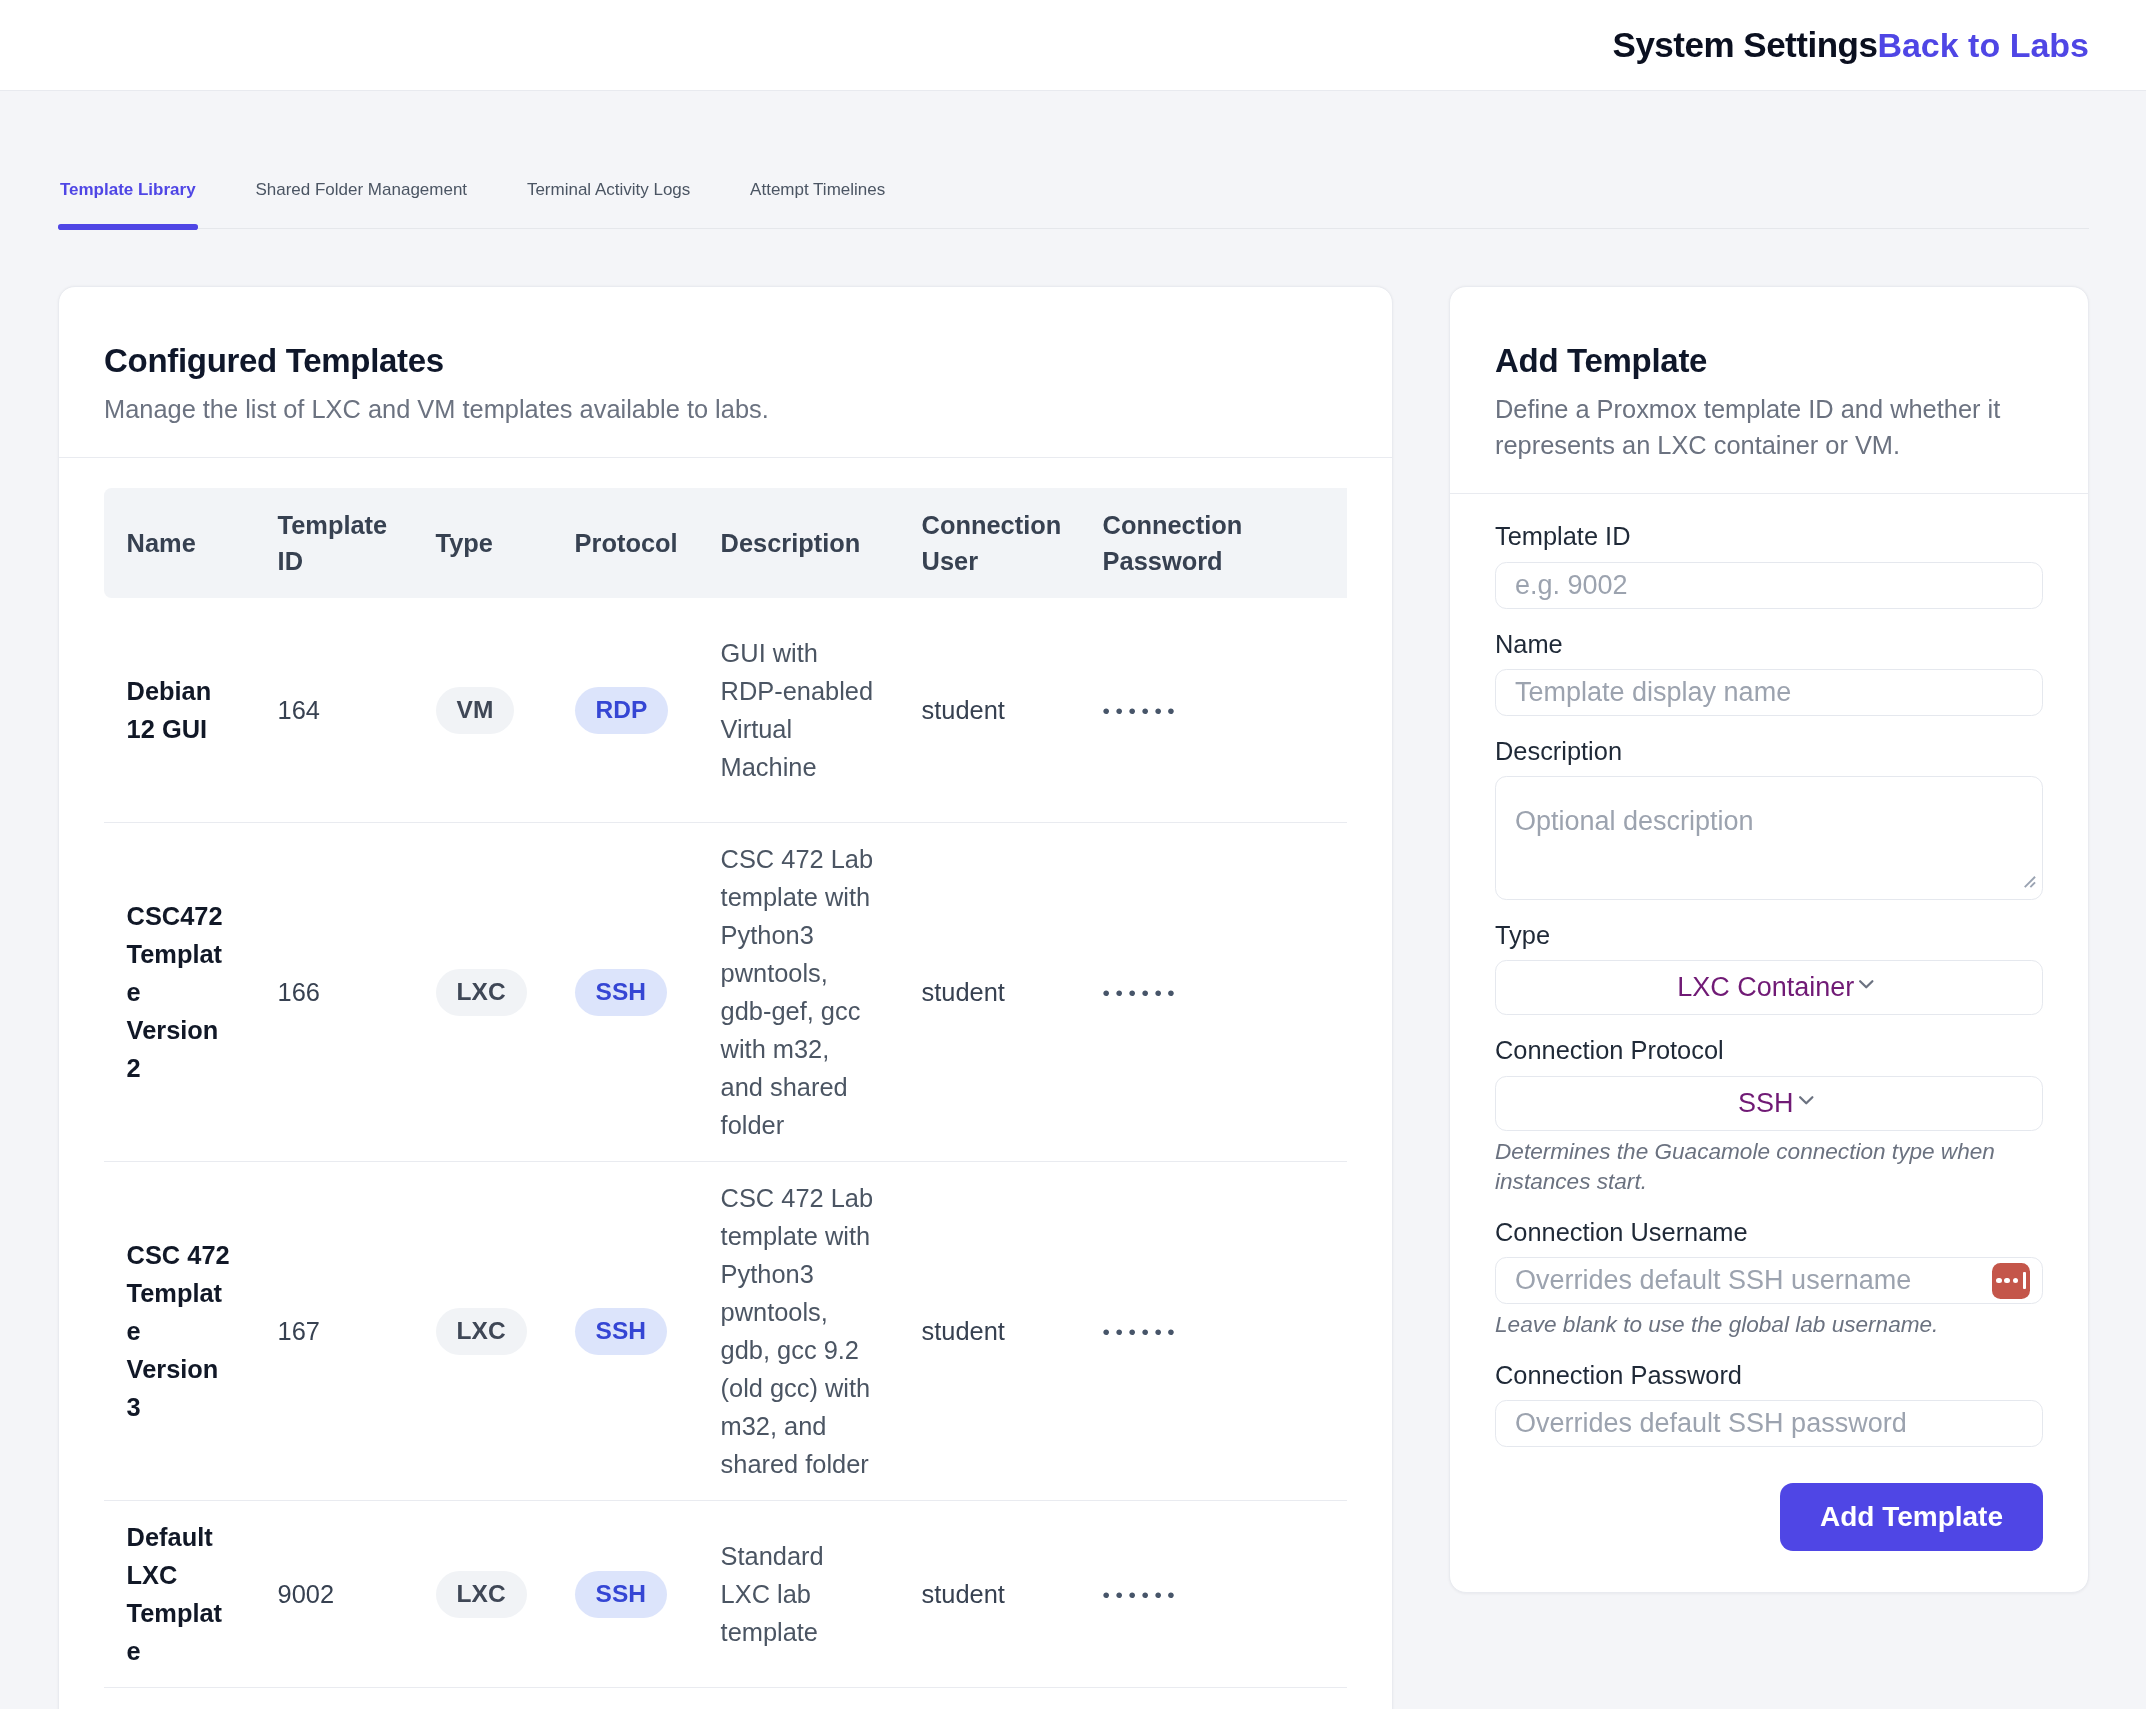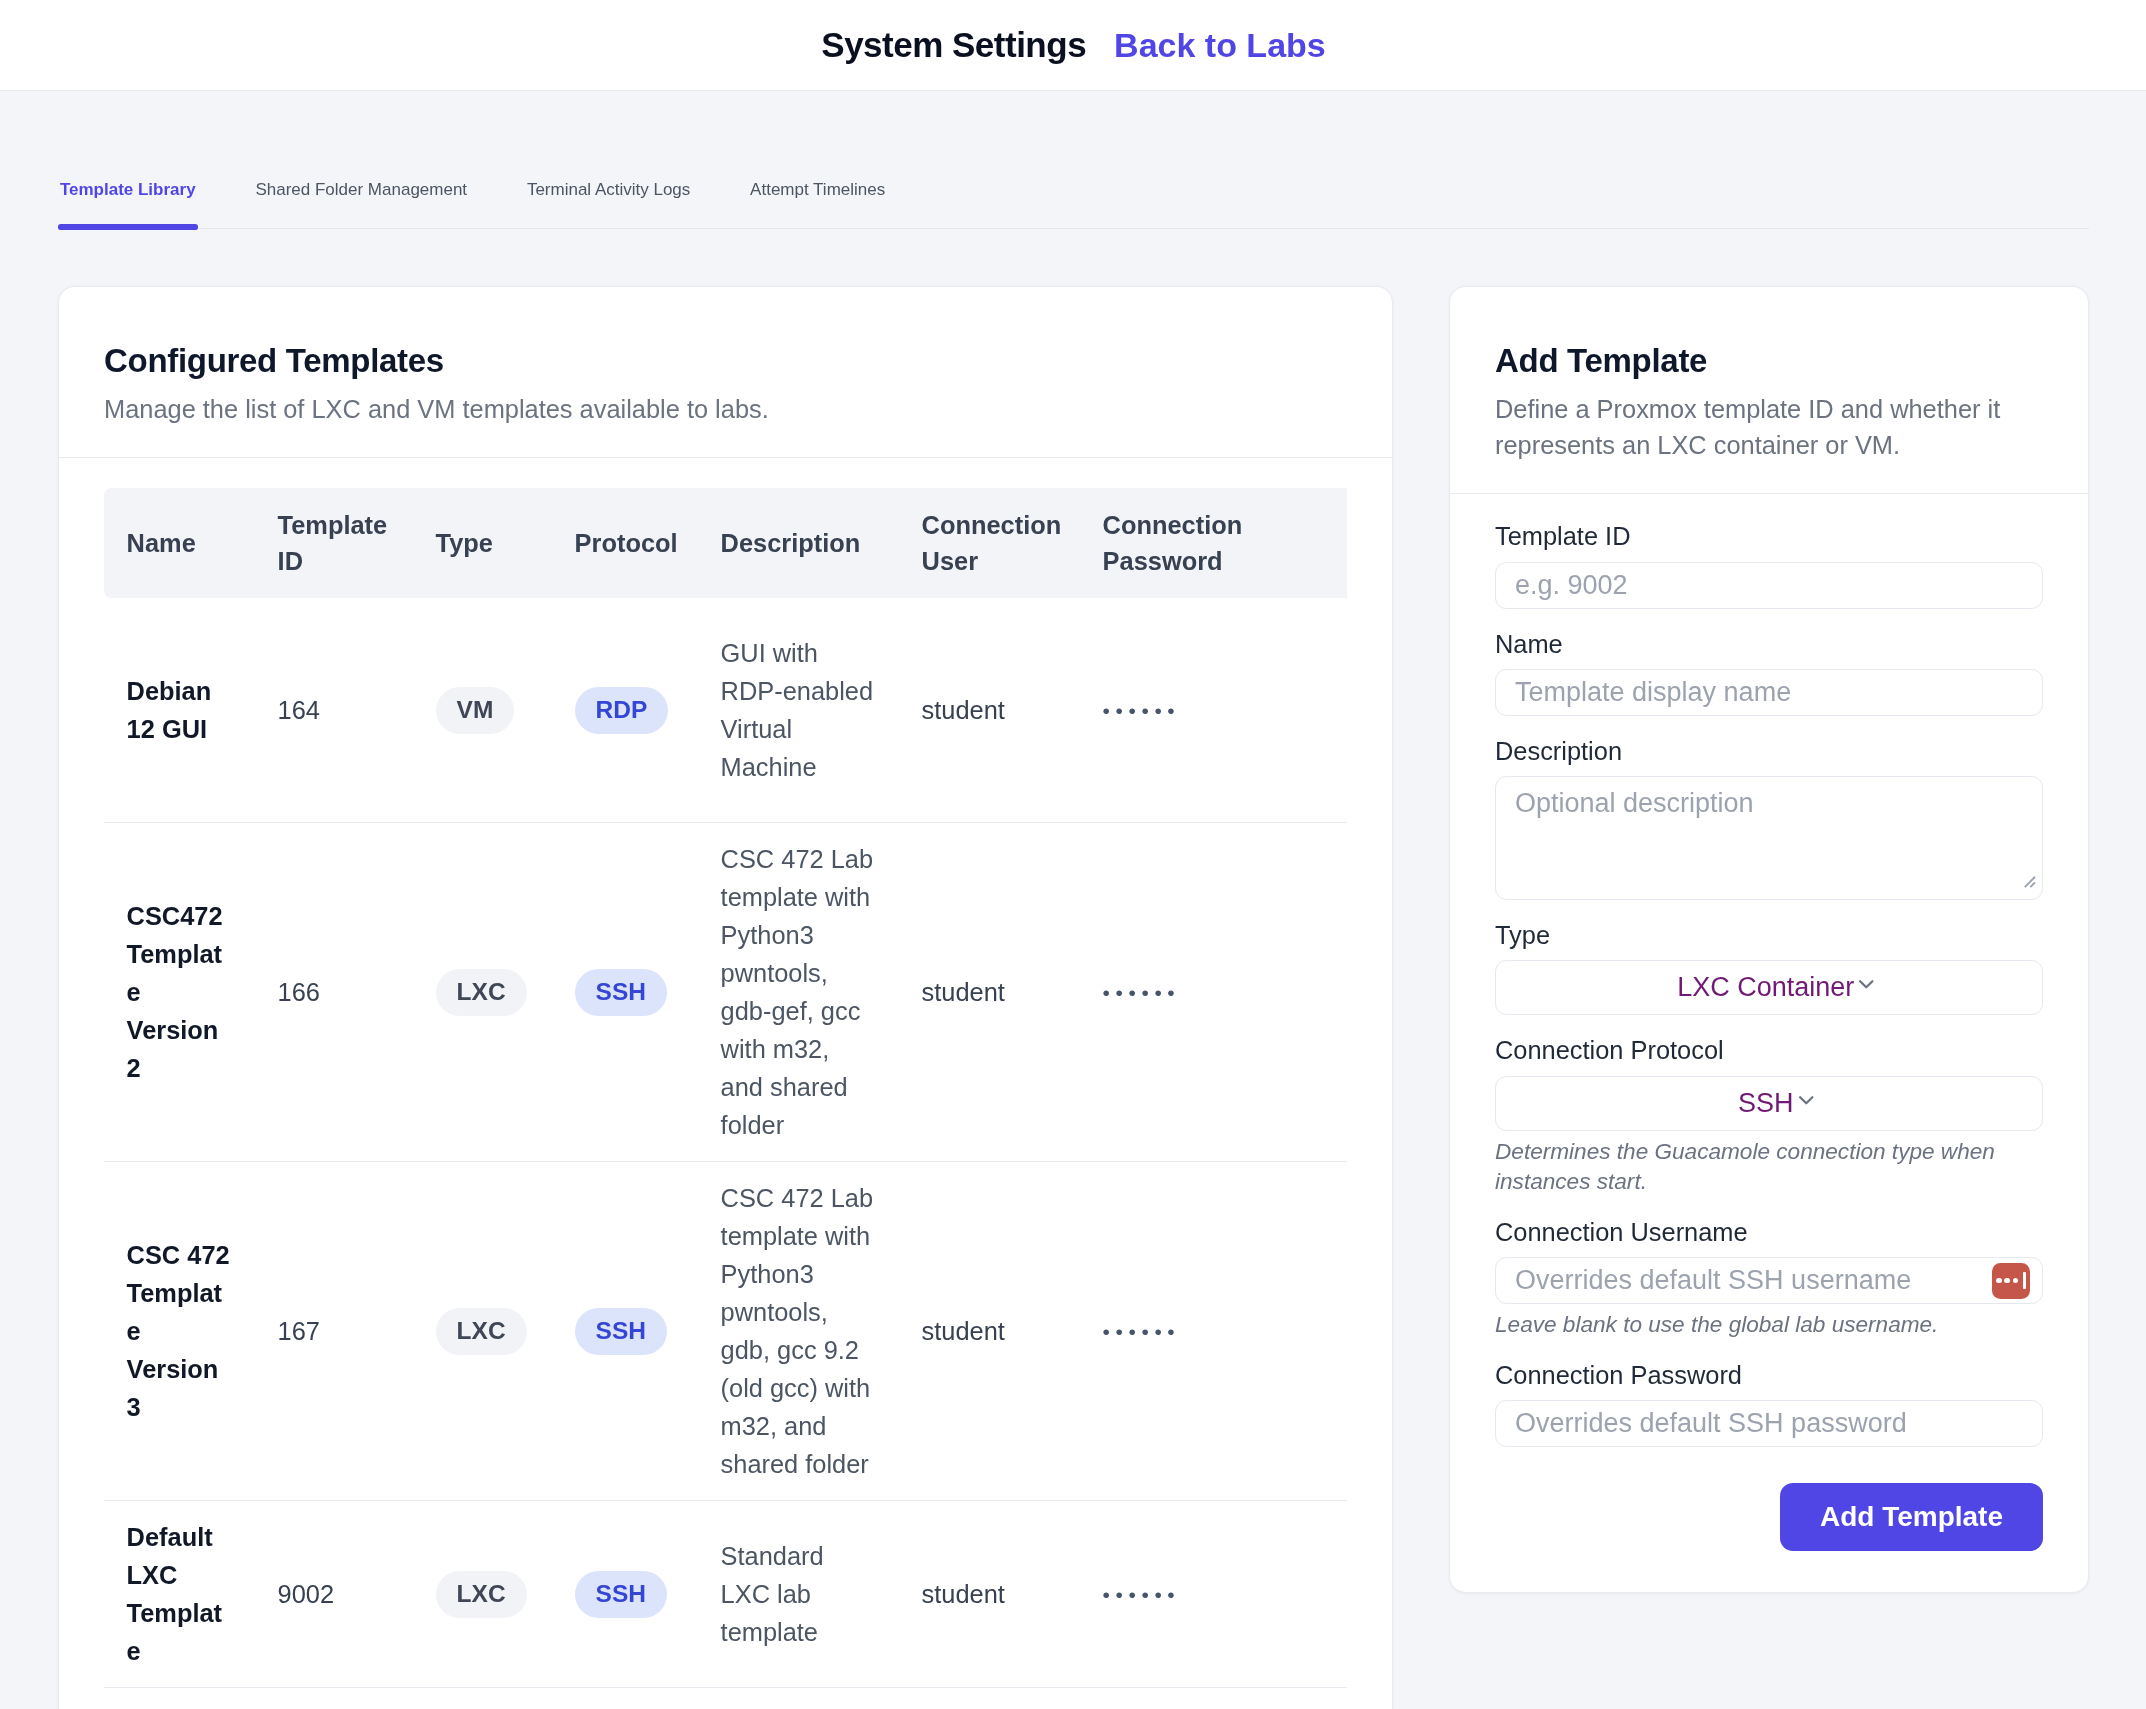--- a/index.html
+++ b/index.html
@@ -5,23 +5,22 @@
   * { margin:0; padding:0; box-sizing:border-box; }
   html,body { width:2147px; height:1710px; overflow:hidden; }
   body {
     font-family:"Liberation Sans", sans-serif;
     background:#f4f5f8;
     color:#111827;
   }
   
   .topbar {
     height:91px; background:#ffffff; border-bottom:0.9px solid #e8eaef;
-    display:flex; align-items:center; justify-content:center;
+    display:flex; align-items:center; justify-content:flex-end;
     padding:0 58px;
-    gap:28px;
   }
   .topbar h1 { font-size:35px; font-weight:700; color:#0b1020; letter-spacing:-0.5px; }
   .back-link { font-size:34px; color:#4f46e5; font-weight:700; text-decoration:none; cursor:pointer; }
 
   .content { padding:0 58px; }
 
   
   .tabs { display:flex; gap:56px; margin-top:89px; border-bottom:1.9px solid #e5e7eb; }
   .tab {
     font-size:17px; color:#4b5563; font-weight:500;
@@ -79,21 +78,21 @@
   
   .form { padding:28px 45px 41px 45px; }
   .field { margin-bottom:21px; }
   .field > label { display:block; font-size:25.4px; line-height:28px; font-weight:500; color:#1f2937; margin-bottom:11.3px; }
   .input {
     display:block; width:100%; height:47px; border:1.9px solid #e5e8ee; border-radius:11.3px;
     padding:0 19px; font-size:27px; color:#111827; background:#fff; outline:none;
     font-family:"Liberation Sans", sans-serif;
   }
   .input::placeholder { color:#9ca3af; }
-  textarea.input { height:124px; padding:8px 19px; resize:none; line-height:36px; }
+  textarea.input { height:124px; padding:26px 19px; resize:none; line-height:36px; }
   .ta-wrap { position:relative; }
   .ta-corner { position:absolute; right:7.5px; bottom:9.4px; }
   .select {
     height:55px; border:1.9px solid #e5e8ee; border-radius:11.3px; background:#fff;
     display:flex; align-items:center; justify-content:center;
     padding:0 1px 0 19px; font-size:27px; color:#701a75; cursor:pointer;
   }
   .help { font-size:22.6px; color:#6b7280; margin-top:6px; line-height:30px;font-style:italic; }
   .input-wrap { position:relative; }
   .pw-icon {

